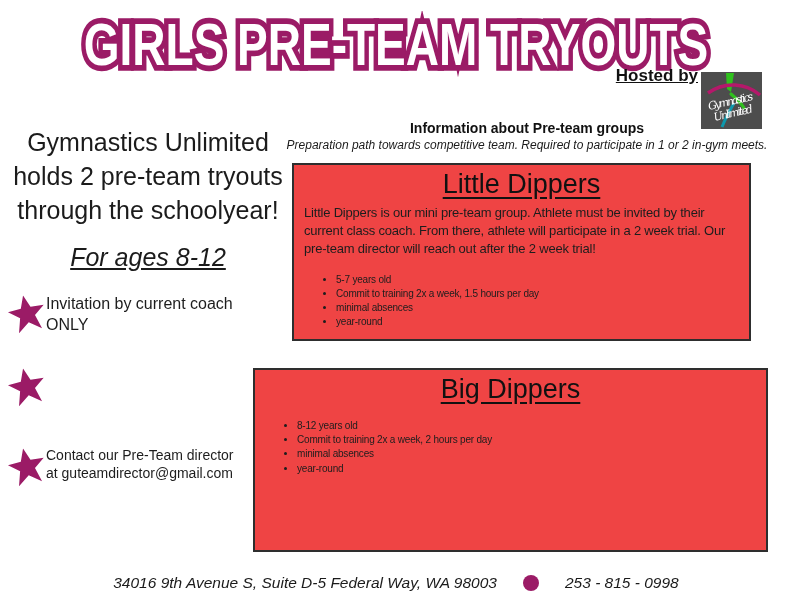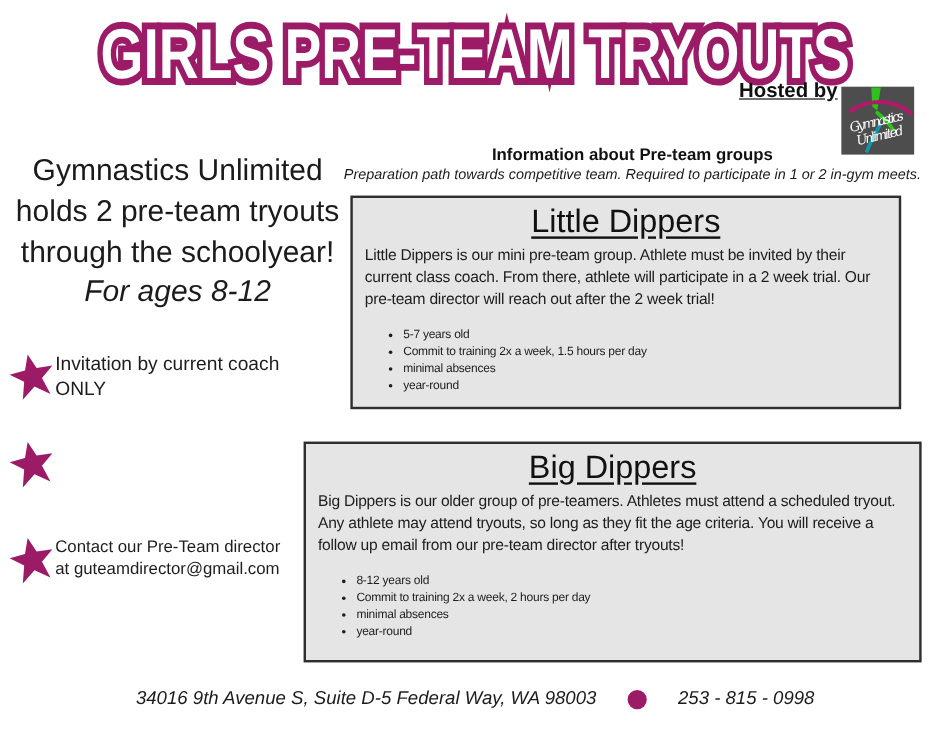--- a/index.html
+++ b/index.html
@@ -35,21 +35,21 @@
     font-size:17px; font-weight:bold;
     text-decoration:underline; color:#111;
   }
   .logo-box { position:absolute; top:72px; right:30px; width:61px; height:57px; }
 
   
   .intro {
     position:absolute; left:6px; top:126px; width:284px;
     text-align:center; font-size:25px; line-height:1.35; color:#1b1b1b;
   }
-  .ages { margin-top:0; font-style:italic; }
+  .ages { margin-top:14px; font-style:italic; text-decoration:underline; }
 
   .point { position:absolute; left:8px; display:flex; align-items:flex-start; gap:0; }
   .point-1 { top:293px; }
   .point-2 { top:366px; }
   .point-3 { top:446px; }
   .star {
     flex:0 0 auto; width:38px; height:38px; background:#9b1b66;
     clip-path:polygon(50% 0%, 63% 33%, 98% 35%, 70% 57%, 81% 95%, 50% 72%, 19% 95%, 30% 57%, 2% 35%, 37% 33%);
     transform:rotate(-12deg); margin-top:2px;
   }
@@ -61,21 +61,21 @@
     position:absolute; left:282px; top:120px; width:490px;
     text-align:center; font-weight:bold; font-size:14px; color:#111;
   }
   .info-sub {
     position:absolute; left:278px; top:138px; width:498px;
     text-align:center; font-style:italic; font-size:12px; color:#1b1b1b;
   }
 
   
   .card {
-    position:absolute; border:2px solid #2e2e2e; background:#e5e5e5;
+    position:absolute; border:2px solid #2e2e2e; background:#ef4444;
     padding:4px 10px 8px 10px;
   }
   .card-little { left:292px; top:163px; width:459px; min-height:169px; }
   .card-big    { left:253px; top:368px; width:515px; min-height:184px; }
   .card-title {
     text-align:center; font-size:27px; font-weight:400;
     text-decoration:underline; text-underline-offset:4px; color:#111;
     margin-bottom:4px;
   }
   .card-desc { font-size:13px; line-height:1.4; letter-spacing:-0.2px; }
@@ -141,21 +141,20 @@
   <ul>
     <li>5-7 years old</li>
     <li>Commit to training 2x a week, 1.5 hours per day</li>
     <li>minimal absences</li>
     <li>year-round</li>
   </ul>
 </div>
 
 <div class="card card-big">
   <div class="card-title">Big Dippers</div>
-  <div class="card-desc">Big Dippers is our older group of pre-teamers. Athletes must attend a scheduled tryout. Any athlete may attend tryouts, so long as they fit the age criteria. You will receive a follow up email from our pre-team director after tryouts!</div>
   <ul>
     <li>8-12 years old</li>
     <li>Commit to training 2x a week, 2 hours per day</li>
     <li>minimal absences</li>
     <li>year-round</li>
   </ul>
 </div>
 
 <div class="footer">
   <span>34016 9th Avenue S, Suite D-5 Federal Way, WA 98003</span>

